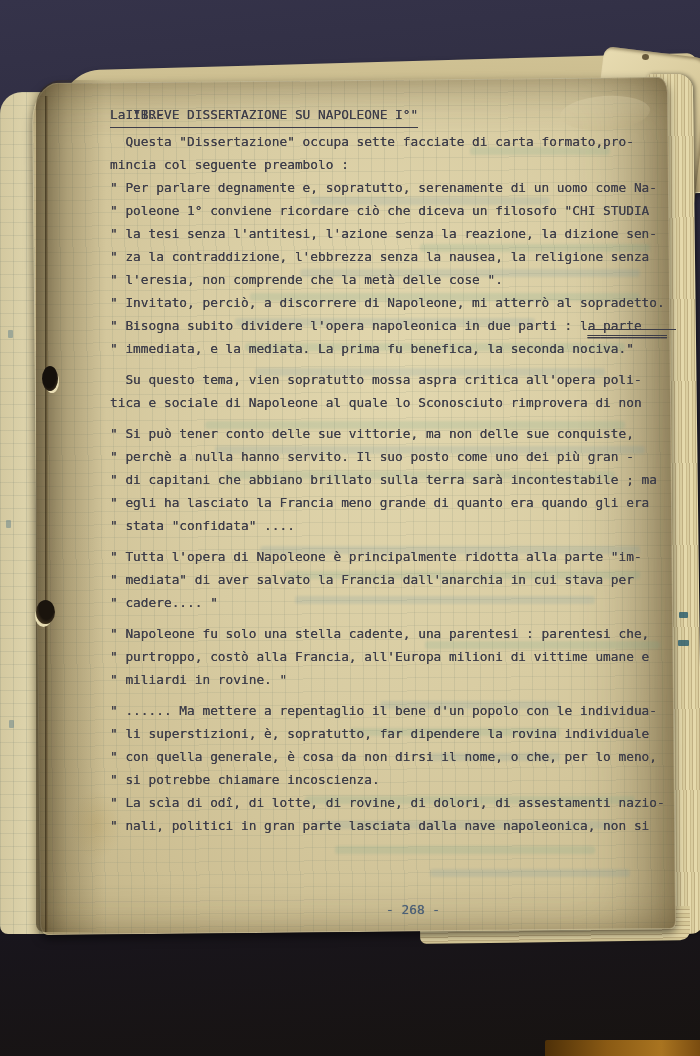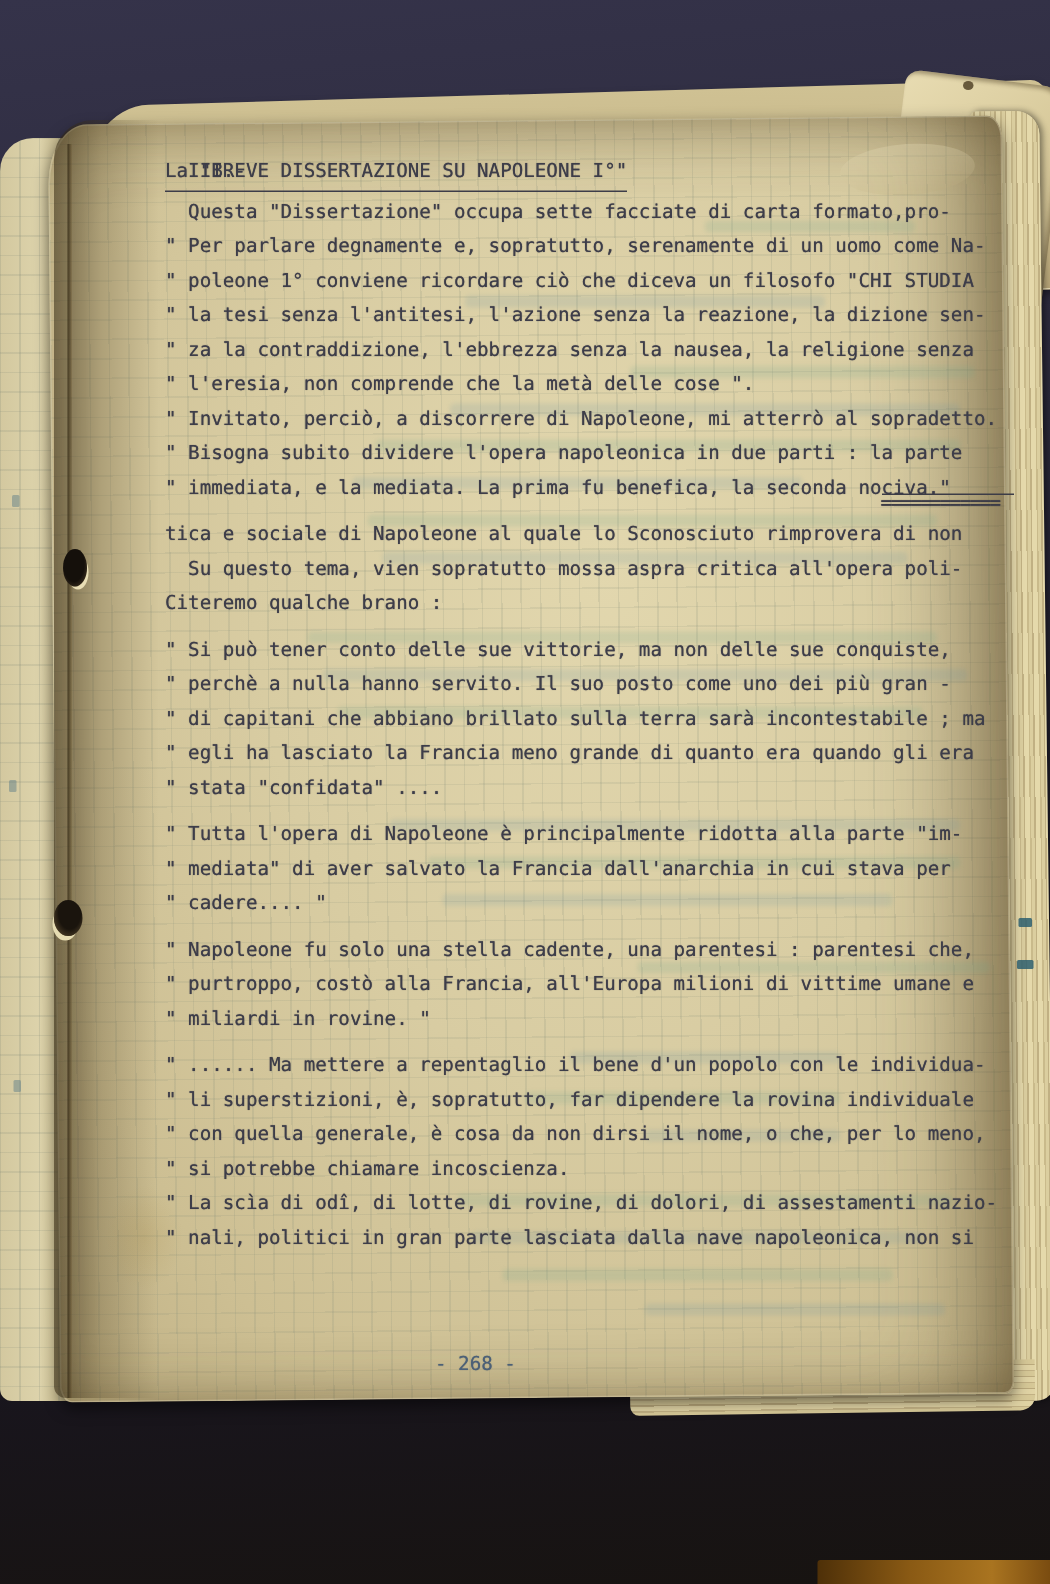--- a/index.html
+++ b/index.html
@@ -65,21 +65,21 @@
   .doc-title .u{text-decoration:none;border-bottom:1.6px solid #3d3d49;padding-bottom:1px;}
   .typed-block{left:110px;top:126px;width:575px;}
   .typed-block .paragraph{position:static;margin-top:8px;}
   .typed-block .paragraph:nth-child(2),.typed-block .paragraph:nth-child(8){margin-top:0;}
   .typed-block .paragraph:first-child{margin-top:4px;}
   .typed-block .line{position:static;white-space:pre;line-height:23px;
     text-shadow:0 0 .6px rgba(55,55,68,.85);}
   .emph-underline{left:588px;top:329px;width:88px;height:0;border-top:1.5px solid #3c3c47;}
   .emph-marks{left:587px;top:330px;width:96px;line-height:12px;letter-spacing:-1.1px;
     color:#3c3c47;text-shadow:0 0 .6px rgba(55,55,68,.85);}
-  .page-number{left:290px;top:898px;width:150px;text-align:left;line-height:23px;
+  .page-number{left:290px;top:898px;width:150px;text-align:right;line-height:23px;
     color:#4c6077;text-shadow:0 0 .7px rgba(70,90,110,.8);}
   
   .ghost{height:8px;border-radius:3px;background:rgba(108,158,138,.17);filter:blur(1.3px);}
   .ghost.b{background:rgba(96,140,160,.15);}
   .edge-mark{width:9px;height:6px;background:#2e5f6e;opacity:.85;border-radius:1px;}
   .left-mark{width:5px;height:8px;background:rgba(70,110,130,.4);border-radius:1px;}
 </style>
 </head>
 <body>
 
@@ -126,35 +126,35 @@
 <div data-name="edge-mark" class="left-mark" style="left:8px;top:330px;"></div>
 <div data-name="edge-mark" class="left-mark" style="left:6px;top:520px;"></div>
 <div data-name="edge-mark" class="left-mark" style="left:9px;top:720px;"></div>
 
 <div data-name="text-layer" class="text-layer">
   <div data-name="document-title" class="doc-title"><span data-name="title-prefix">  III.- </span><span class="u" data-name="title-underlined">La "BREVE DISSERTAZIONE SU NAPOLEONE I°"</span></div>
 
   <div data-name="typed-paragraphs" class="typed-block">
       <div class="paragraph" data-name="paragraph">
         <div class="line" data-name="typed-line">  Questa "Dissertazione" occupa sette facciate di carta formato,pro-</div>
+        <div class="line" data-name="typed-line">mincia col seguente preambolo :</div>
       </div>
       <div class="paragraph" data-name="paragraph">
         <div class="line" data-name="typed-line">" Per parlare degnamente e, sopratutto, serenamente di un uomo come Na-</div>
         <div class="line" data-name="typed-line">" poleone 1° conviene ricordare ciò che diceva un filosofo "CHI STUDIA</div>
         <div class="line" data-name="typed-line">" la tesi senza l'antitesi, l'azione senza la reazione, la dizione sen-</div>
         <div class="line" data-name="typed-line">" za la contraddizione, l'ebbrezza senza la nausea, la religione senza</div>
         <div class="line" data-name="typed-line">" l'eresia, non comprende che la metà delle cose ".</div>
         <div class="line" data-name="typed-line">" Invitato, perciò, a discorrere di Napoleone, mi atterrò al sopradetto.</div>
         <div class="line" data-name="typed-line">" Bisogna subito dividere l'opera napoleonica in due parti : la parte</div>
         <div class="line" data-name="typed-line">" immediata, e la mediata. La prima fu benefica, la seconda nociva."</div>
       </div>
       <div class="paragraph" data-name="paragraph">
+        <div class="line" data-name="typed-line">  Su questo tema, vien sopratutto mossa aspra critica all'opera poli-</div>
         <div class="line" data-name="typed-line">tica e sociale di Napoleone al quale lo Sconosciuto rimprovera di non</div>
-        <div class="line" data-name="typed-line">  Su questo tema, vien sopratutto mossa aspra critica all'opera poli-</div>
-        <div class="line" data-name="typed-line">Citeremo qualche brano :</div>
       </div>
       <div class="paragraph" data-name="paragraph">
         <div class="line" data-name="typed-line">" Si può tener conto delle sue vittorie, ma non delle sue conquiste,</div>
         <div class="line" data-name="typed-line">" perchè a nulla hanno servito. Il suo posto come uno dei più gran -</div>
         <div class="line" data-name="typed-line">" di capitani che abbiano brillato sulla terra sarà incontestabile ; ma</div>
         <div class="line" data-name="typed-line">" egli ha lasciato la Francia meno grande di quanto era quando gli era</div>
         <div class="line" data-name="typed-line">" stata "confidata" ....</div>
       </div>
       <div class="paragraph" data-name="paragraph">
         <div class="line" data-name="typed-line">" Tutta l'opera di Napoleone è principalmente ridotta alla parte "im-</div>

